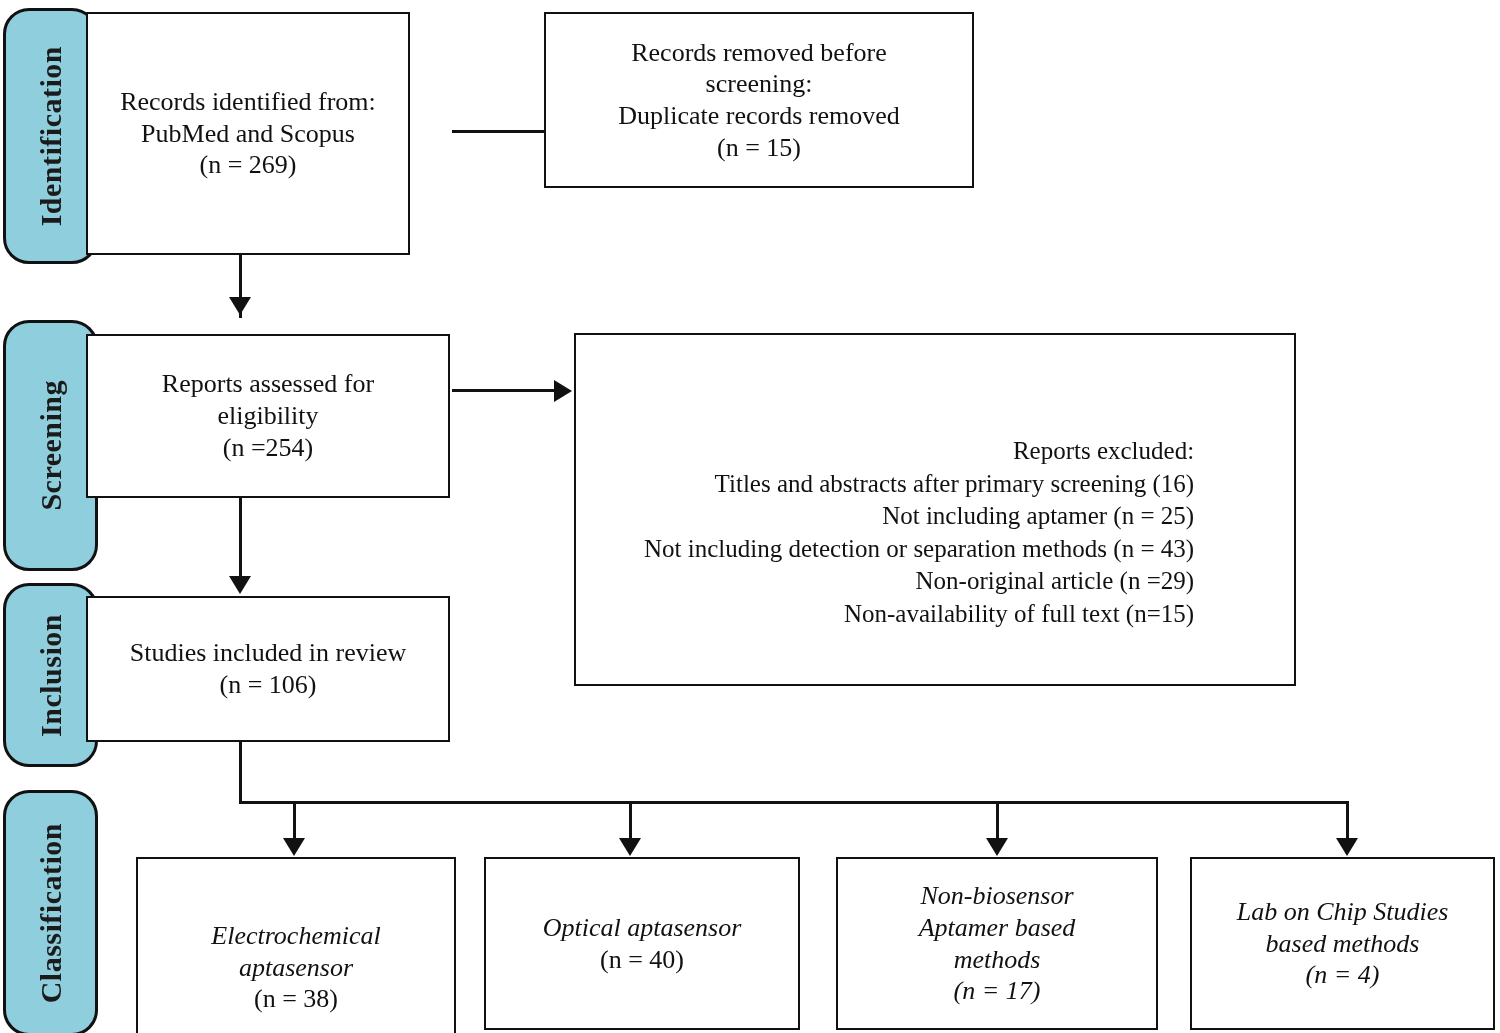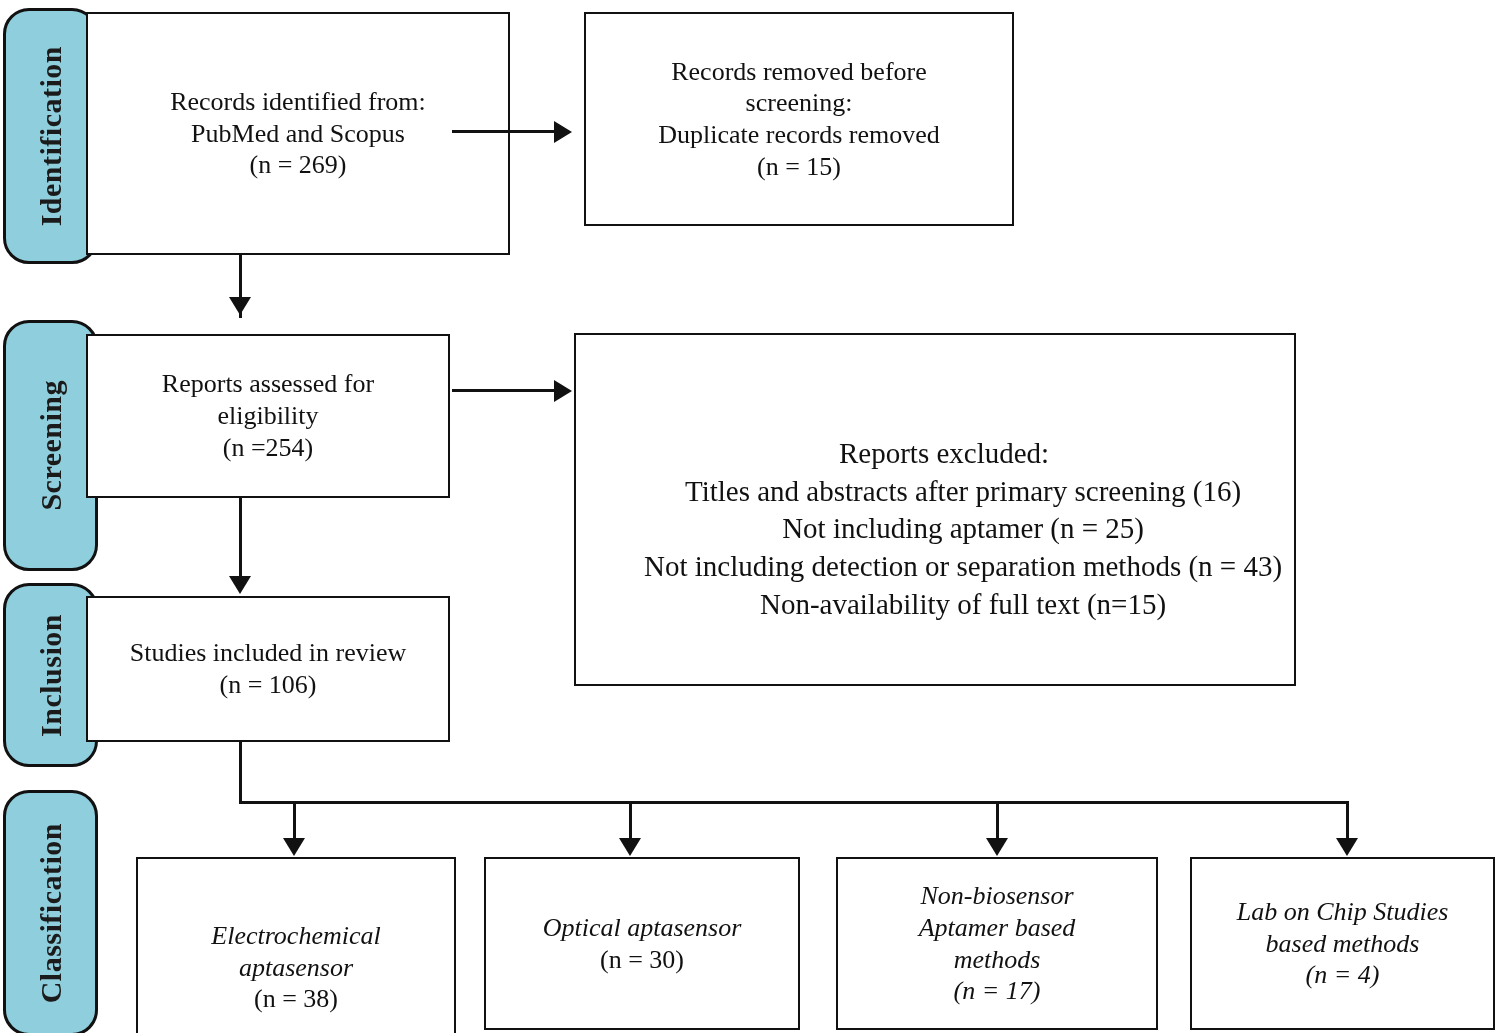--- a/index.html
+++ b/index.html
@@ -13,21 +13,21 @@
              writing-mode:vertical-rl;transform:rotate(180deg);
              font-family:"Liberation Serif","DejaVu Serif",serif;
              font-weight:bold;font-size:30px;color:#1b1b1b;letter-spacing:.5px;
              white-space:nowrap;}
 
   
   .box{position:absolute;background:#ffffff;border:2.5px solid #111111;
        display:flex;align-items:center;justify-content:center;box-sizing:border-box;}
   .box .txt{text-align:center;font-size:26px;line-height:1.22;color:#111111;padding:0 10px;}
   .box.leftalign{align-items:flex-start;justify-content:flex-start;}
-  .box.leftalign .txt{text-align:center;font-size:29px;line-height:1.30;padding:0;}
+  .box.leftalign .txt{text-align:right;font-size:25px;line-height:1.30;padding:0;}
   .ital{font-style:italic;}
   .indent{display:block;padding-left:38px;}
 
   
   .ln{position:absolute;background:#111111;}
   .hln{height:3px;}
   .vln{width:3px;}
   .arrow-r{position:absolute;width:0;height:0;
            border-top:11px solid transparent;border-bottom:11px solid transparent;
            border-left:18px solid #111111;}
@@ -49,32 +49,32 @@
   </div>
 
   <div class="stage-tab" style="left:3px;top:583px;width:89px;height:178px;">
     <span class="vlabel">Inclusion</span>
   </div>
 
   <div class="stage-tab" style="left:3px;top:790px;width:89px;height:240px;">
     <span class="vlabel">Classification</span>
   </div>
 
-  <div class="box" style="left:86px;top:12px;width:424px;height:243px;">
+  <div class="box" style="left:86px;top:12px;width:324px;height:243px;">
     <div class="txt">
       <span>Records identified from:</span><br>
       <span>PubMed and Scopus</span><br>
       <span>(n = 269)</span>
     </div>
   </div>
 
   <div class="ln hln" style="left:452px;top:130px;width:102px;"></div>
   <div class="arrow-r" style="left:554px;top:121px;"></div>
 
-  <div class="box" style="left:584px;top:12px;width:430px;height:214px;">
+  <div class="box" style="left:544px;top:12px;width:430px;height:176px;">
     <div class="txt">
       <span>Records removed before</span><br>
       <span>screening:</span><br>
       <span>Duplicate records removed</span><br>
       <span>(n = 15)</span>
     </div>
   </div>
 
   <div class="ln vln" style="left:239px;top:255px;height:63px;"></div>
   <div class="arrow-d" style="left:229px;top:297px;"></div>
@@ -89,20 +89,21 @@
 
   <div class="ln hln" style="left:452px;top:389px;width:102px;"></div>
   <div class="arrow-r" style="left:554px;top:380px;"></div>
 
   <div class="box leftalign" style="left:574px;top:333px;width:722px;height:353px;padding:100px 0 0 30px;">
     <div class="txt">
       <span>Reports excluded:</span>
       <span class="indent">Titles and abstracts after primary screening (16)</span>
       <span class="indent">Not including aptamer (n = 25)</span>
       <span class="indent">Not including detection or separation methods (n = 43)</span>
+      <span class="indent">Non-original article (n =29)</span>
       <span class="indent">Non-availability of full text (n=15)</span>
     </div>
   </div>
 
   <div class="ln vln" style="left:239px;top:498px;height:80px;"></div>
   <div class="arrow-d" style="left:229px;top:576px;"></div>
 
   <div class="box" style="left:86px;top:596px;width:364px;height:146px;">
     <div class="txt">
       <span>Studies included in review</span><br>
@@ -129,21 +130,21 @@
     <div class="txt">
       <span class="ital">Electrochemical</span><br>
       <span class="ital">aptasensor</span><br>
       <span>(n = 38)</span>
     </div>
   </div>
 
   <div class="box" style="left:484px;top:857px;width:316px;height:173px;">
     <div class="txt">
       <span class="ital">Optical aptasensor</span><br>
-      <span>(n = 30)</span>
+      <span>(n = 40)</span>
     </div>
   </div>
 
   <div class="box" style="left:836px;top:857px;width:322px;height:173px;">
     <div class="txt">
       <span class="ital">Non-biosensor</span><br>
       <span class="ital">Aptamer based</span><br>
       <span class="ital">methods</span><br>
       <span class="ital">(n = 17)</span>
     </div>

